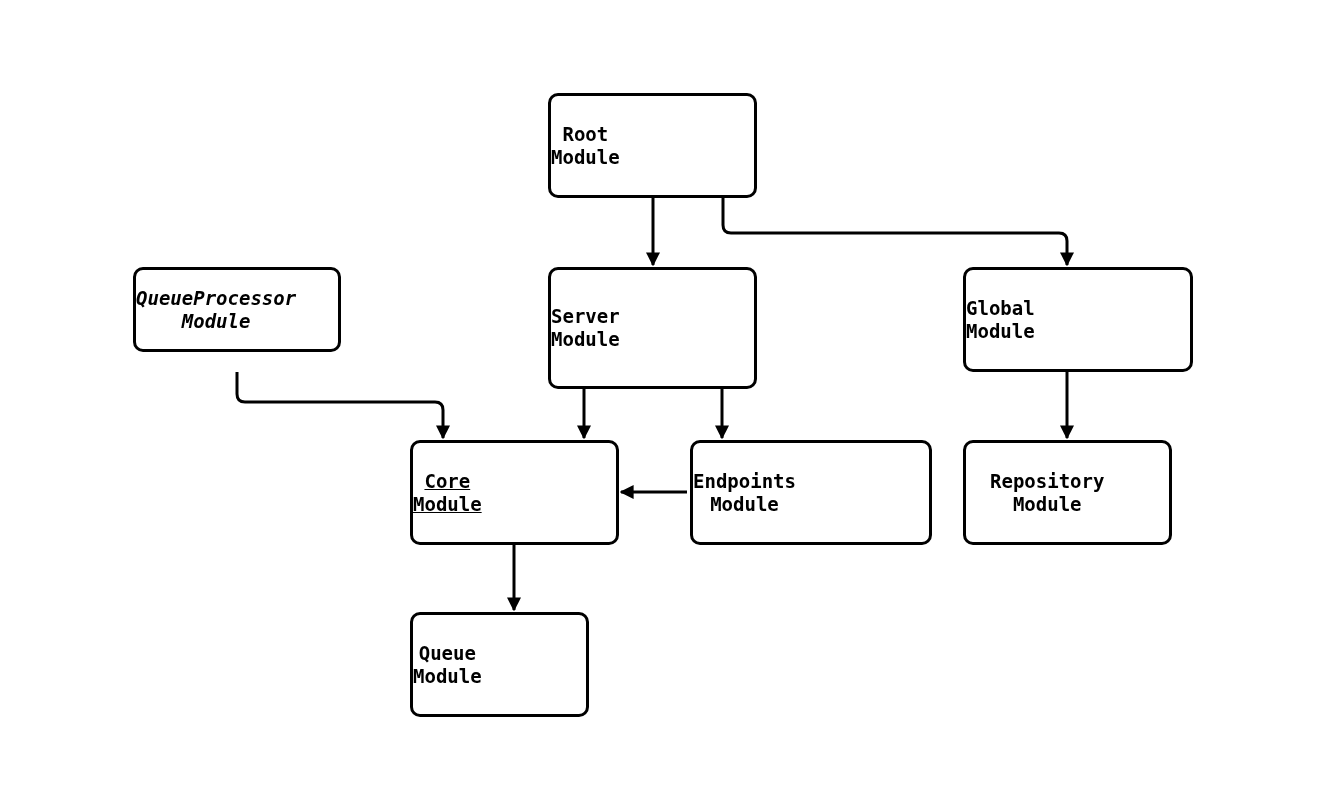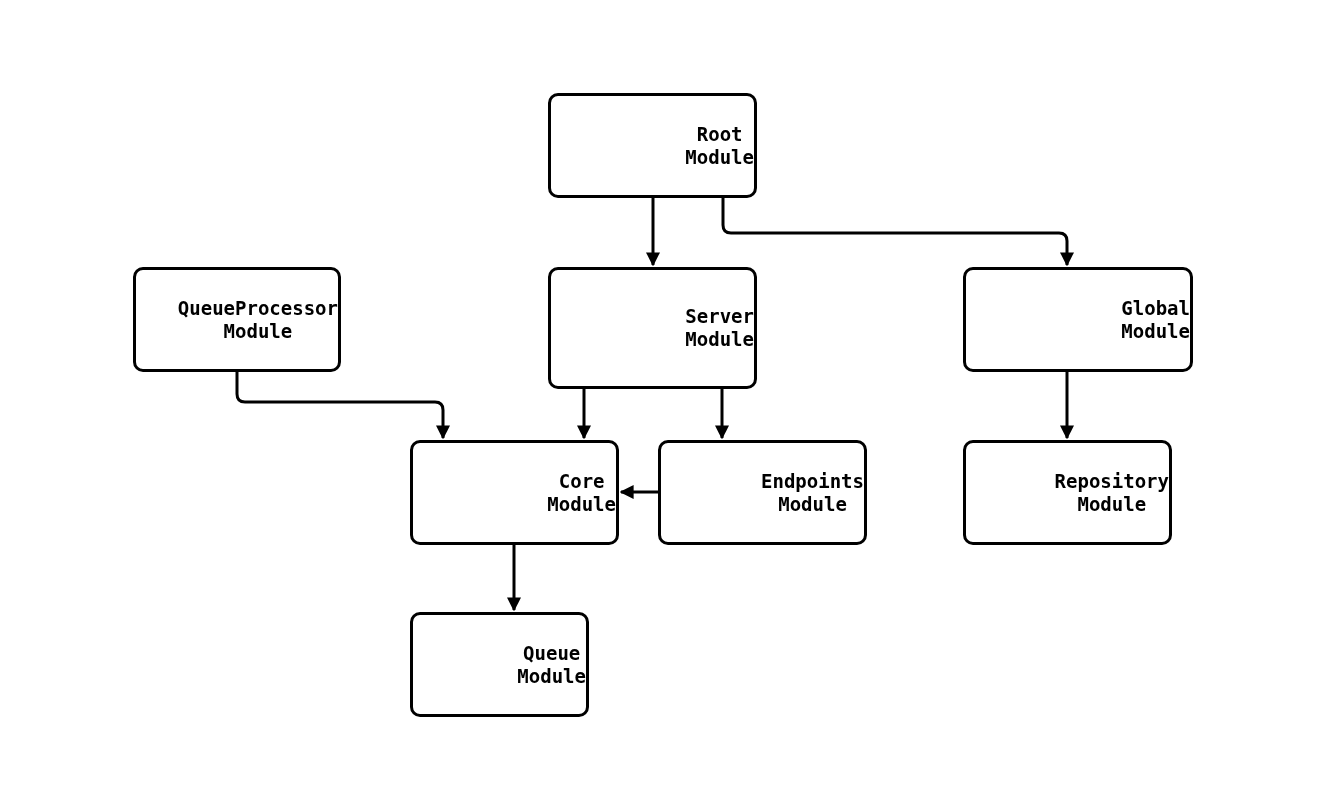--- a/index.html
+++ b/index.html
@@ -24,21 +24,21 @@
   }
   .arrowhead-shape { fill: var(--stroke, #000000); }
   .node {
     position: absolute;
     box-sizing: border-box;
     border: 3px solid var(--stroke, #000000);
     border-radius: 10px;
     background: var(--node-fill, #ffffff);
     display: flex;
     align-items: center;
-    justify-content: flex-end;
+    justify-content: flex-start;
     text-align: center;
   }
   .node-label {
     font-family: "DejaVu Sans Mono", monospace;
     font-weight: bold;
     font-size: 19px;
     line-height: 23px;
     color: var(--text, #000000);
     white-space: pre-line;
   }
@@ -62,37 +62,37 @@
         <path d="M687,492 L621,492" class="edge" marker-end="url(#arrowhead)"></path>
         <path d="M1067,372 L1067,438" class="edge" marker-end="url(#arrowhead)"></path>
         <path d="M514,545 L514,610" class="edge" marker-end="url(#arrowhead)"></path>
       </g>
   </svg>
   <div id="nodes-layer">
       <div class="node" style="left: 548px; top: 93px; width: 209px; height: 105px;">
         <span class="node-label">Root
 Module</span>
       </div>
-      <div class="node" style="left: 133px; top: 267px; width: 208px; height: 105px;">
+      <div class="node" style="left: 133px; top: 267px; width: 208px; height: 85px; font-style: italic;">
         <span class="node-label">QueueProcessor
 Module</span>
       </div>
       <div class="node" style="left: 548px; top: 267px; width: 209px; height: 122px;">
         <span class="node-label">Server
 Module</span>
       </div>
       <div class="node" style="left: 963px; top: 267px; width: 230px; height: 105px;">
         <span class="node-label">Global
 Module</span>
       </div>
-      <div class="node" style="left: 410px; top: 440px; width: 209px; height: 105px;">
+      <div class="node" style="left: 410px; top: 440px; width: 209px; height: 105px; text-decoration: underline;">
         <span class="node-label">Core
 Module</span>
       </div>
-      <div class="node" style="left: 658px; top: 440px; width: 209px; height: 105px;">
+      <div class="node" style="left: 690px; top: 440px; width: 242px; height: 105px;">
         <span class="node-label">Endpoints
 Module</span>
       </div>
       <div class="node" style="left: 963px; top: 440px; width: 209px; height: 105px; padding-left: 24px;">
         <span class="node-label">Repository
 Module</span>
       </div>
       <div class="node" style="left: 410px; top: 612px; width: 179px; height: 105px;">
         <span class="node-label">Queue
 Module</span>

